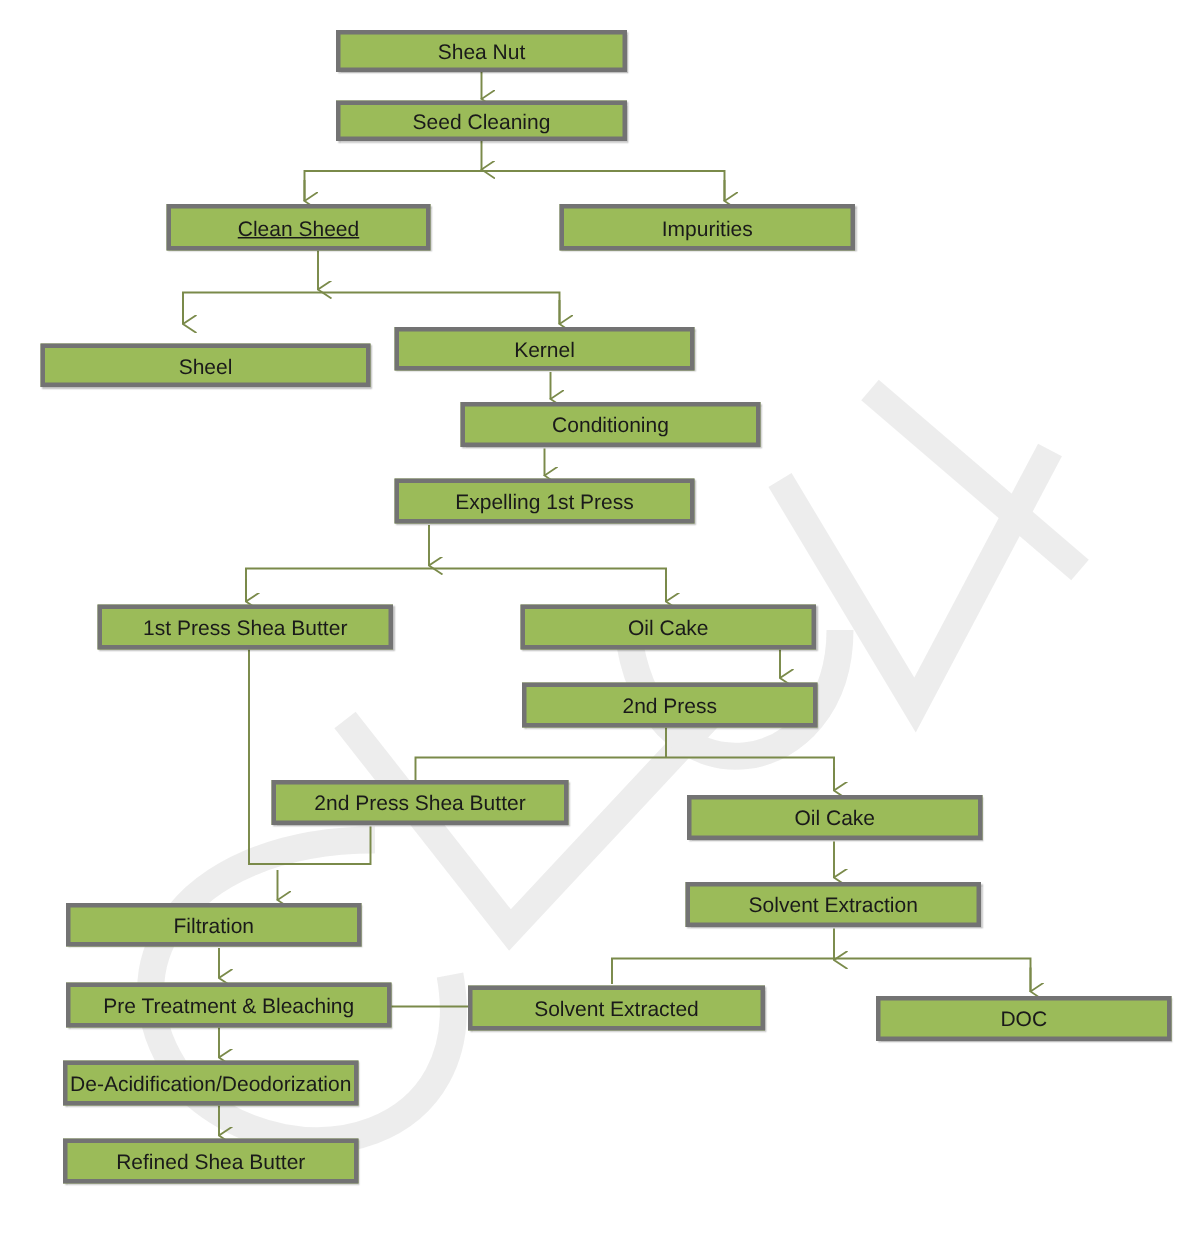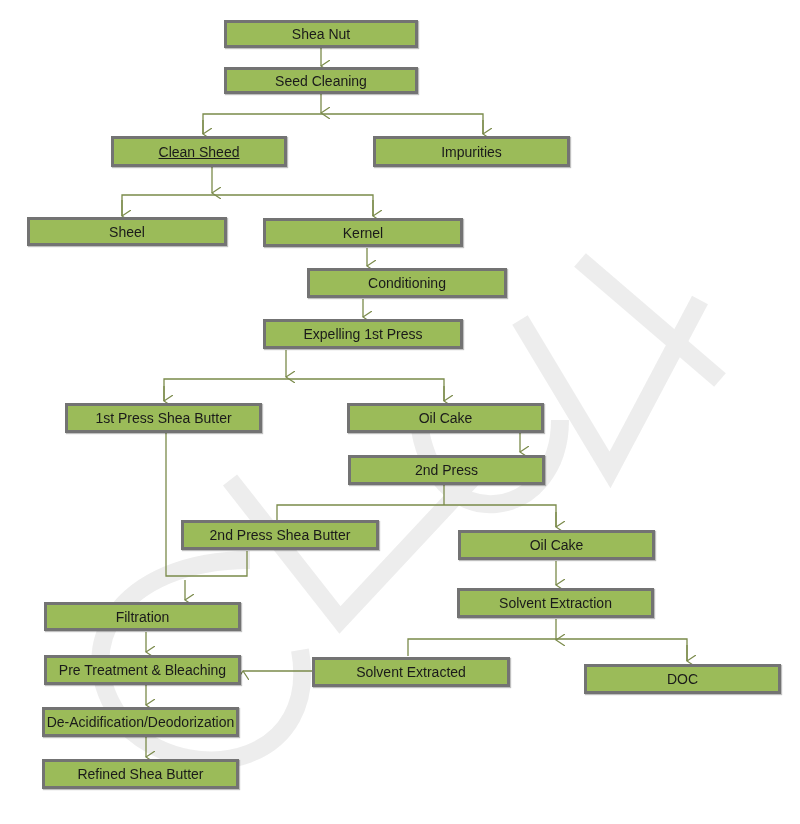--- a/index.html
+++ b/index.html
@@ -82,21 +82,21 @@
   </div>
 <div class="box" style="left:224px;top:67px;width:194px;height:27px;">
     <span>Seed Cleaning</span>
   </div>
 <div class="box" style="left:111px;top:136px;width:176px;height:31px;text-decoration:underline;">
     <span>Clean Sheed</span>
   </div>
 <div class="box" style="left:373px;top:136px;width:197px;height:31px;align-items:center;">
     <span>Impurities</span>
   </div>
-<div class="box" style="left:27px;top:217px;width:200px;height:29px;">
+<div class="box" style="left:27px;top:229px;width:220px;height:29px;">
     <span>Sheel</span>
   </div>
 <div class="box" style="left:263px;top:218px;width:200px;height:29px;">
     <span>Kernel</span>
   </div>
 <div class="box" style="left:263px;top:268px;width:200px;height:30px;margin-left:44px;">
     <span>Conditioning</span>
   </div>
 <div class="box" style="left:263px;top:319px;width:200px;height:30px;">
     <span>Expelling 1st Press</span>
@@ -115,21 +115,21 @@
   </div>
 <div class="box" style="left:458px;top:530px;width:197px;height:30px;">
     <span>Oil Cake</span>
   </div>
 <div class="box" style="left:457px;top:588px;width:197px;height:30px;">
     <span>Solvent Extraction</span>
   </div>
 <div class="box" style="left:44px;top:602px;width:197px;height:29px;">
     <span>Filtration</span>
   </div>
-<div class="box" style="left:44px;top:655px;width:197px;height:30px;">
+<div class="box" style="left:44px;top:655px;width:217px;height:30px;">
     <span>Pre Treatment &amp; Bleaching</span>
   </div>
 <div class="box" style="left:312px;top:657px;width:198px;height:30px;">
     <span>Solvent Extracted</span>
   </div>
 <div class="box" style="left:584px;top:664px;width:197px;height:30px;">
     <span>DOC</span>
   </div>
 <div class="box" style="left:42px;top:707px;width:197px;height:30px;">
     <span>De-Acidification/Deodorization</span>

